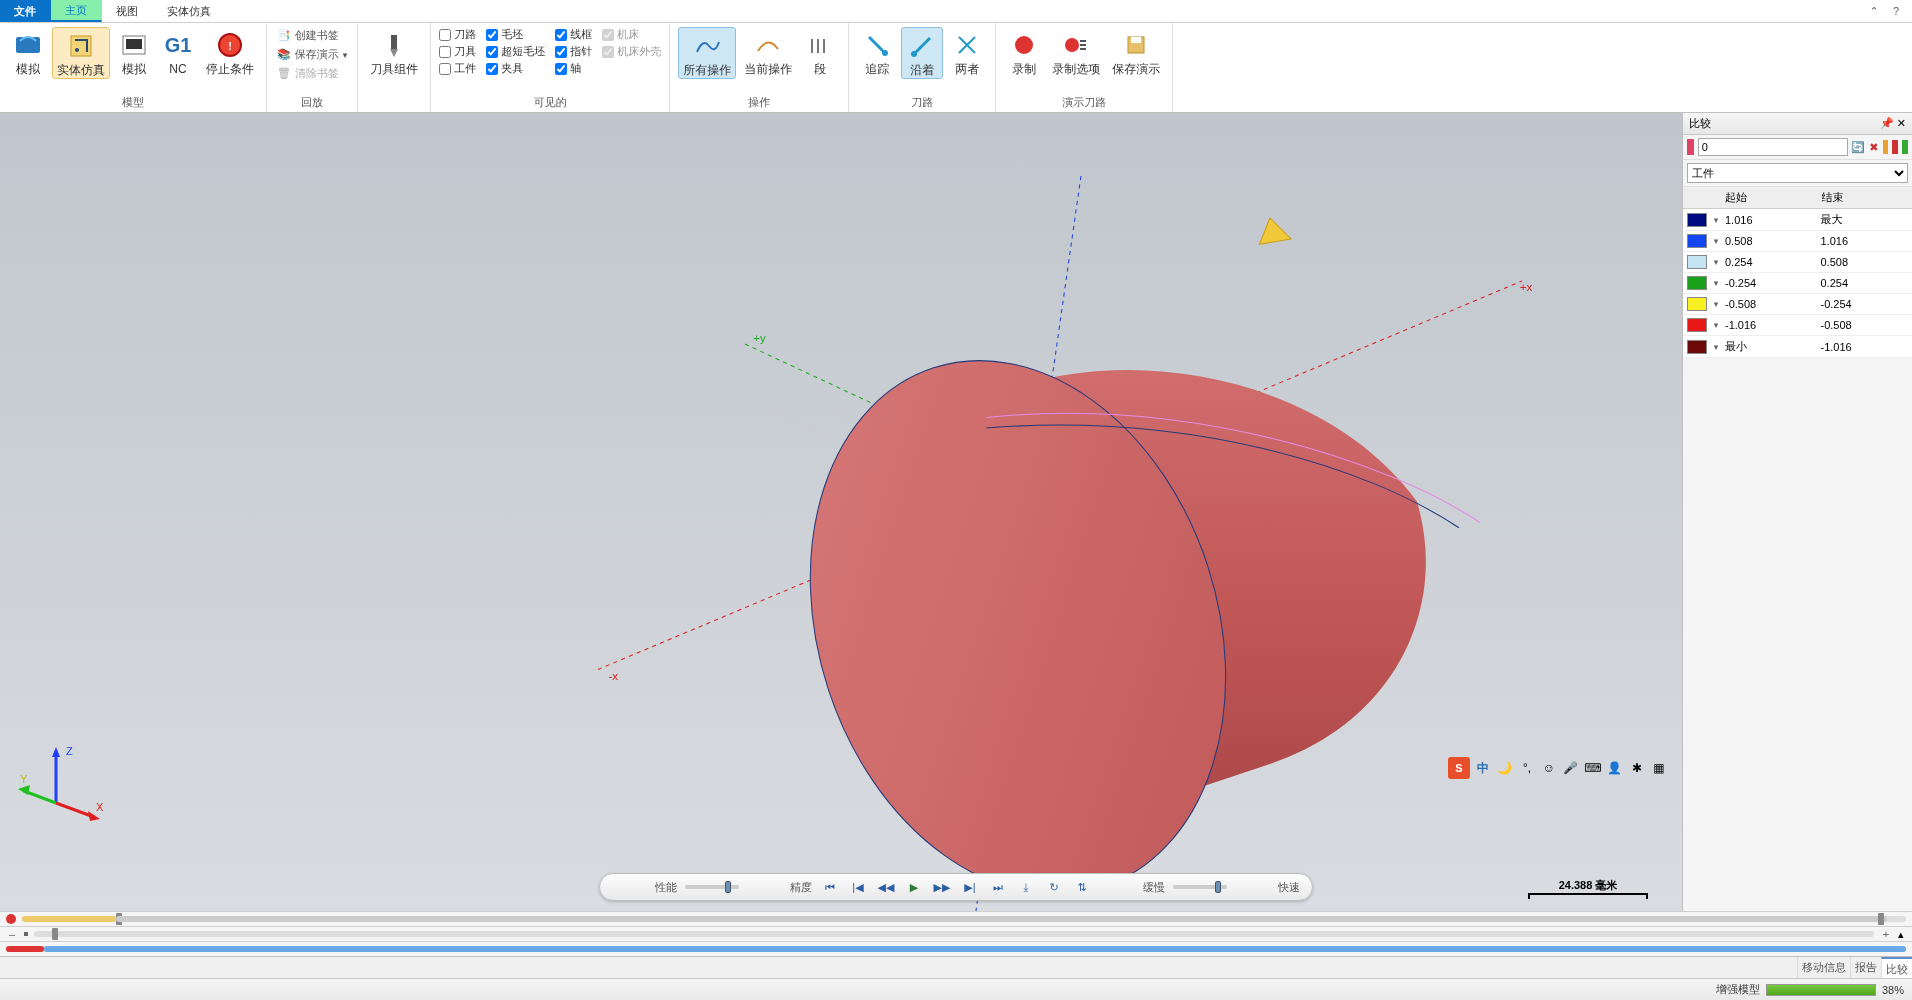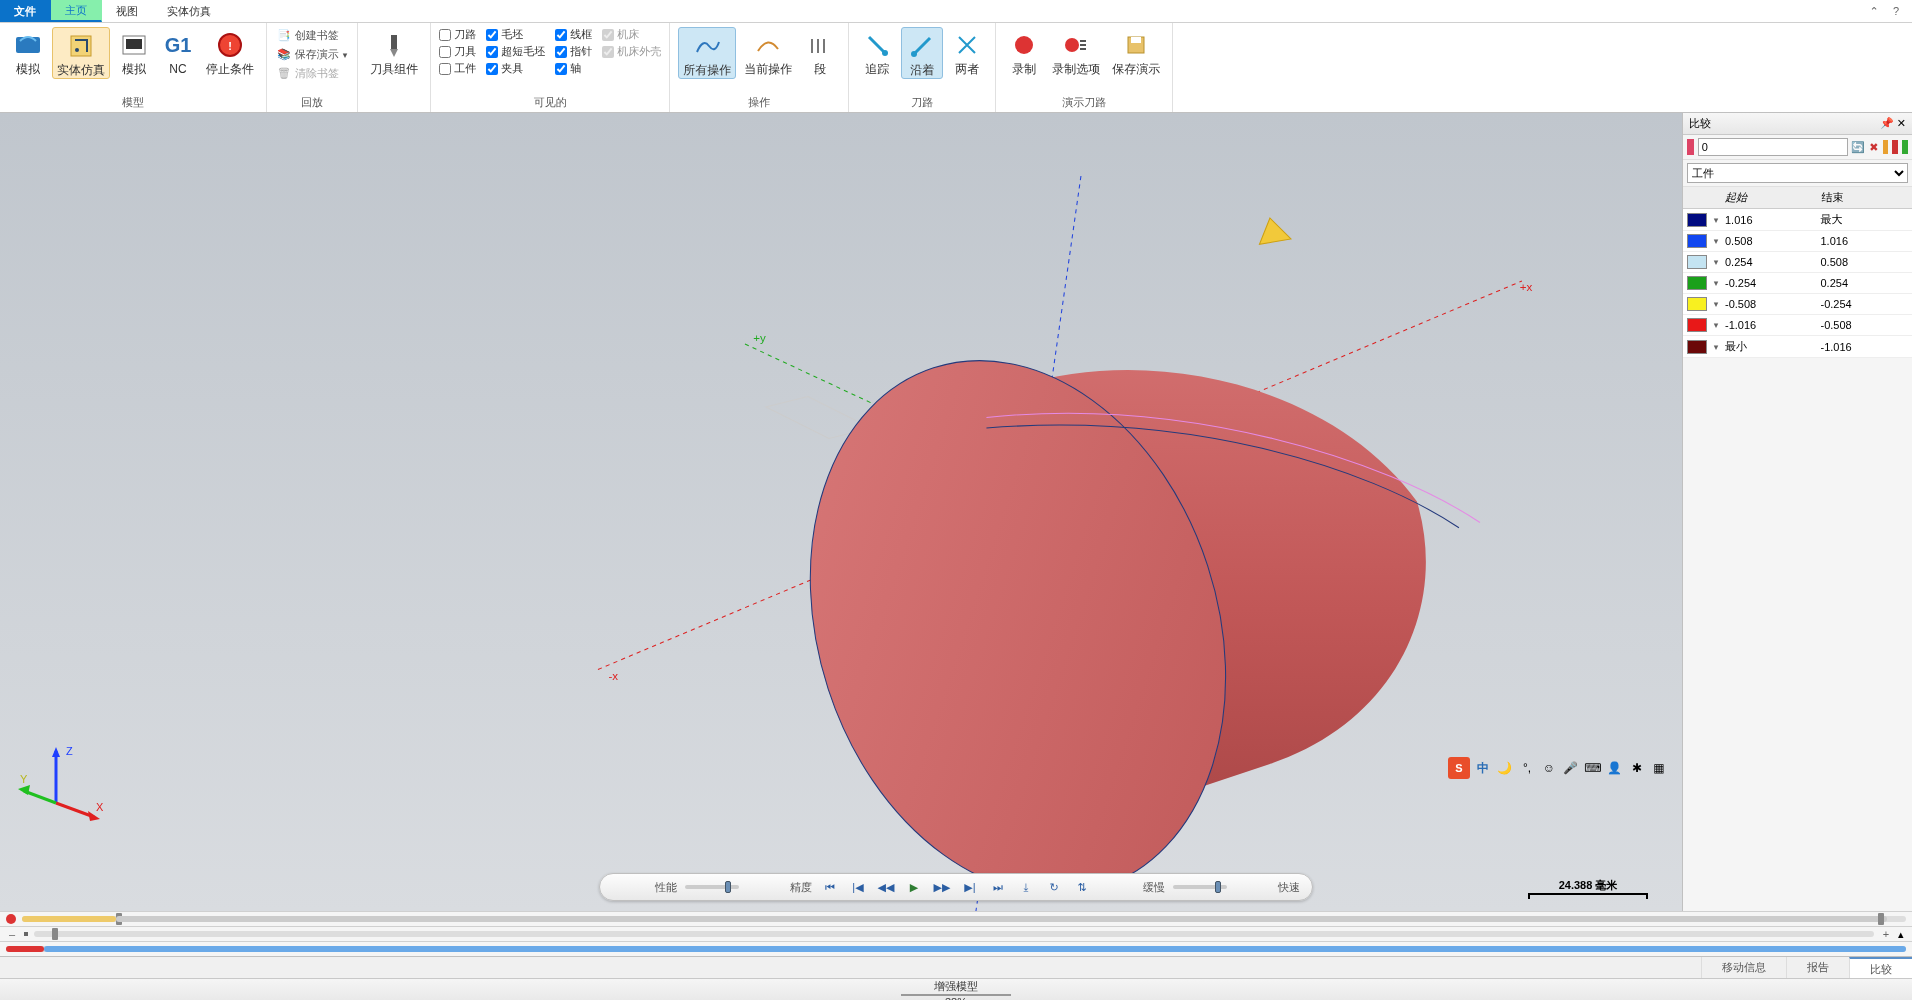--- a/index.html
+++ b/index.html
@@ -34,21 +34,21 @@
 .viewport { flex: 1; background: linear-gradient(180deg, #c0c6cd 0%, #d9dce0 100%); position: relative; overflow: hidden; }
 .right-panel { width: 230px; background: #f5f5f5; border-left: 1px solid #c0c0c0; display: flex; flex-direction: column; position: absolute; right: 0; top: 0; bottom: 0; }
 .panel-title { background: linear-gradient(#f6f6f6,#e7e7e7); border-bottom: 1px solid #c8c8c8; padding: 3px 6px; display: flex; align-items: center; font-size: 11px; }
 .panel-title-end { margin-left: auto; display: flex; gap: 3px; }
 .panel-row { display: flex; align-items: center; gap: 4px; padding: 3px 4px; border-bottom: 1px solid #e0e0e0; }
 .panel-row input[type=text] { flex: 1; height: 18px; border: 1px solid #aaa; padding: 0 3px; font-size: 11px; }
 .panel-row select { flex: 1; height: 20px; border: 1px solid #aaa; font-size: 11px; background: #fff; }
 .table-hdr { display: flex; background: #eee; border-bottom: 1px solid #ccc; font-size: 11px; }
 .table-hdr div { padding: 3px 6px; }
 .th-color { width: 36px; }
-.th-start { flex: 1; font-style: italic; }
+.th-start { flex: 1; }
 .th-end { flex: 1; }
 .table-row { display: flex; align-items: center; border-bottom: 1px solid #eee; background: #fff; }
 .td-swatch { width: 20px; height: 14px; border: 1px solid #888; margin: 3px 4px; }
 .td-dd { width: 10px; text-align: center; color: #666; font-size: 9px; }
 .td-val { flex: 1; padding: 3px 4px; font-size: 11px; }
 
 
 .playback-wrap { position: absolute; bottom: 10px; left: 50%; transform: translateX(-50%); }
 .playback { background: linear-gradient(#fdfdfd,#e9e9e9); border: 1px solid #bfbfbf; border-radius: 14px; padding: 3px 12px; display: flex; align-items: center; gap: 8px; box-shadow: 0 1px 3px rgba(0,0,0,0.2); }
 .playback .lbl { font-size: 11px; color: #555; margin-left: 43px; }
@@ -75,24 +75,24 @@
 .tl-track { flex: 1; height: 6px; background: #ddd; position: relative; border-radius: 3px; }
 .tl-seg { position: absolute; height: 100%; border-radius: 3px; }
 .tl-marker { position: absolute; top: -3px; width: 6px; height: 12px; background: #888; border-radius: 1px; }
 
 .minus-plus { width: 12px; text-align: center; color: #666; }
 .sec-track { width: 1405px; }
 
 
 .bottom-tabs { height: 22px; background: #f0f0f0; border-top: 1px solid #c0c0c0; display: flex; }
 .bottom-tabs-spacer { flex: 1; }
-.btab { padding: 3px 20px; font-size: 11px; color: #555; border-left: 1px solid #ddd; cursor: pointer; }
+.btab { padding: 3px 4px; font-size: 11px; color: #555; border-left: 1px solid #ddd; cursor: pointer; }
 .btab.active { background: #fff; border-top: 2px solid #5a8fc9; }
 
-.status-bar { height: 22px; background: linear-gradient(#f5f5f5,#e9e9e9); border-top: 1px solid #c8c8c8; display: flex; align-items: center; padding: 0 8px; font-size: 11px; color: #333; flex-direction: column; }
+.status-bar { height: 22px; background: linear-gradient(#f5f5f5,#e9e9e9); border-top: 1px solid #c8c8c8; display: flex; align-items: center; padding: 0 8px; font-size: 11px; color: #333; }
 .status-bar .spacer { flex: 1; }
 .status-bar .progress { width: 110px; height: 12px; background: #ccc; border: 1px solid #999; margin: 0 6px; }
 .status-bar .progress .fill { height: 100%; background: linear-gradient(#7ac943,#4ea516); width: 100%; }
 
 
 .scene { position: absolute; left: 0; top: 0; width: 100%; height: 100%; }
 </style>
 </head>
 <body>
 

